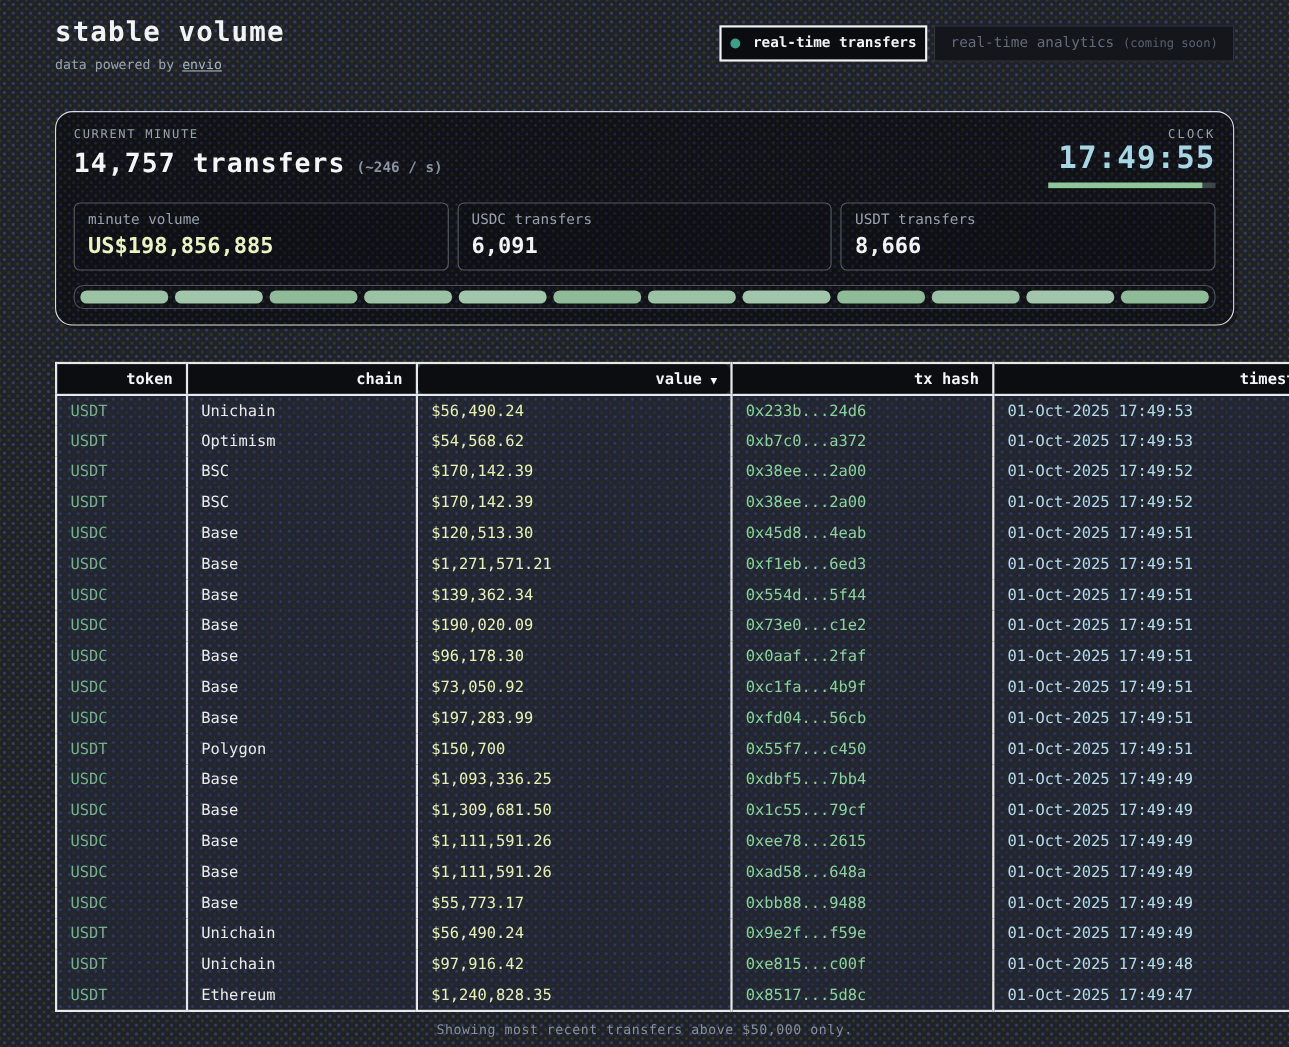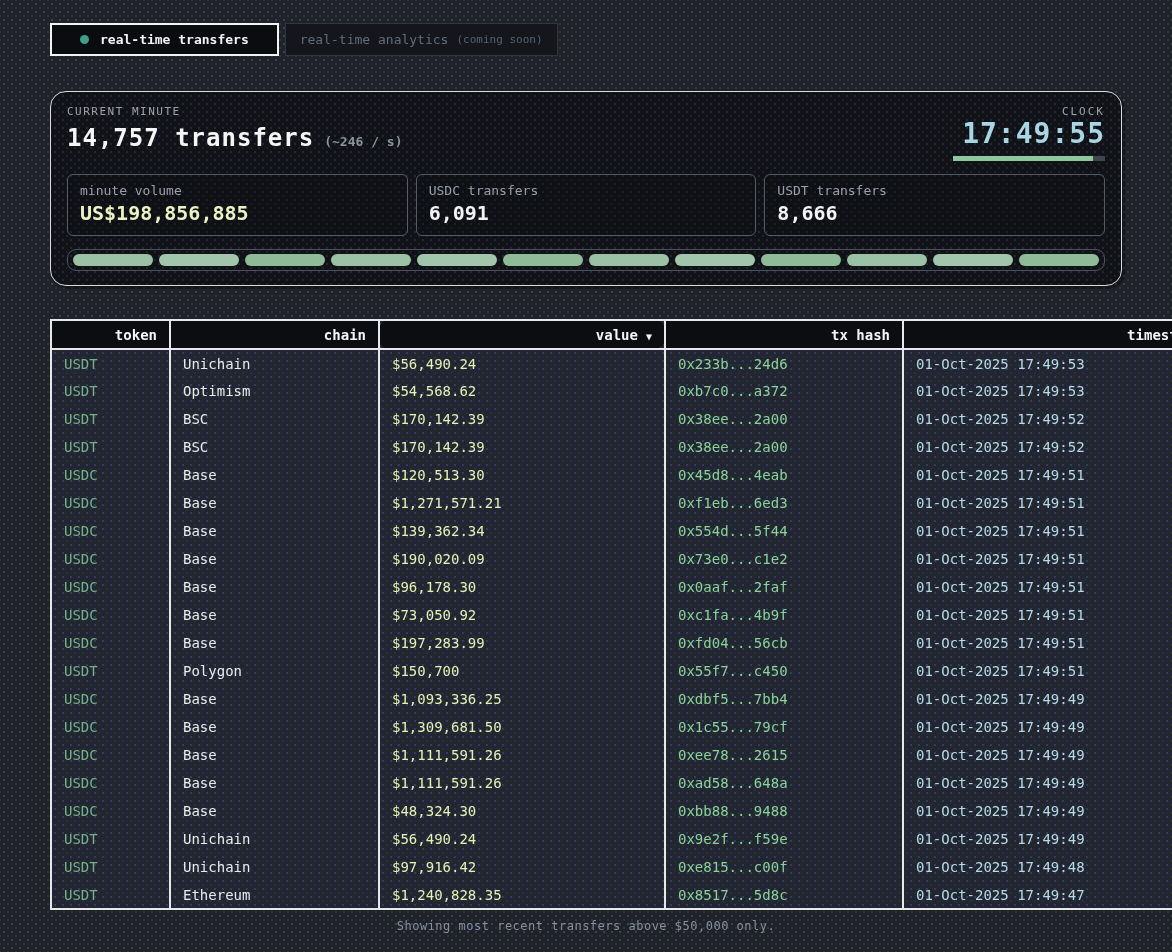--- a/index.html
+++ b/index.html
@@ -30,21 +30,21 @@
 
   
   .topbar{display:flex;justify-content:space-between;align-items:flex-start;}
   .title{font-size:25px;font-weight:bold;color:#f2f3f4;letter-spacing:1px;}
   .subtitle{margin-top:9px;font-size:12px;color:#9aa3ad;}
   .subtitle a{color:#aab3bd;text-decoration:underline;cursor:pointer;}
   .tabs{display:flex;margin-top:9px;}
   .tab{display:flex;align-items:center;font-size:13px;white-space:nowrap;cursor:pointer;}
   .tab.active{
     background:#0a0c10;border:2px solid #f2f3f4;color:#f2f3f4;
-    font-weight:bold;padding:7px 28px;
+    font-weight:bold;padding:7px 8px;
   }
   .tab.active .dot{width:9px;height:9px;border-radius:50%;background:var(--live-dot-teal);margin-right:11px;}
   .tab.inactive{
     background:#14161c;border:1px solid #31353f;color:#646c79;
     padding:8px 14px;margin-left:6px;
   }
   .tab.inactive .soon{font-size:11px;color:#596170;margin-left:8px;}
 
   
   .hero{
@@ -118,20 +118,27 @@
   td.c4{color:var(--timestamp-cyan);margin-left:12px;}
 
   .footer-note{text-align:center;margin-top:9px;font-size:12px;color:#8590a2;letter-spacing:0.5px;}
 </style>
 </head>
 <body>
 
 <div class="page">
 
   <div class="topbar">
+    <div>
+      <div class="title">stable volume</div>
+      <div class="subtitle">
+        <span>data powered by</span>
+        <a>envio</a>
+      </div>
+    </div>
     <div class="tabs">
       <div class="tab active">
         <span class="dot"></span>
         <span>real-time transfers</span>
       </div>
       <div class="tab inactive">
         <span>real-time analytics</span>
         <span class="soon">(coming soon)</span>
       </div>
     </div>
@@ -306,21 +313,21 @@
           <tr>
             <td class="c0">USDC</td>
             <td class="c1">Base</td>
             <td class="c2">$1,111,591.26</td>
             <td class="c3">0xad58...648a</td>
             <td class="c4">01-Oct-2025 17:49:49</td>
           </tr>
           <tr>
             <td class="c0">USDC</td>
             <td class="c1">Base</td>
-            <td class="c2">$48,324.30</td>
+            <td class="c2">$55,773.17</td>
             <td class="c3">0xbb88...9488</td>
             <td class="c4">01-Oct-2025 17:49:49</td>
           </tr>
           <tr>
             <td class="c0">USDT</td>
             <td class="c1">Unichain</td>
             <td class="c2">$56,490.24</td>
             <td class="c3">0x9e2f...f59e</td>
             <td class="c4">01-Oct-2025 17:49:49</td>
           </tr>

